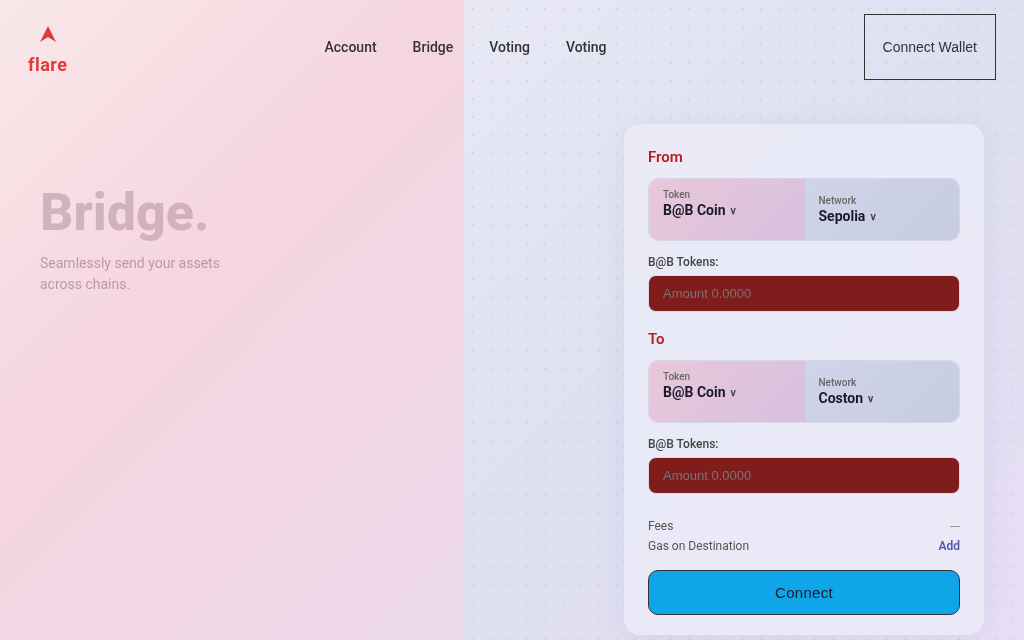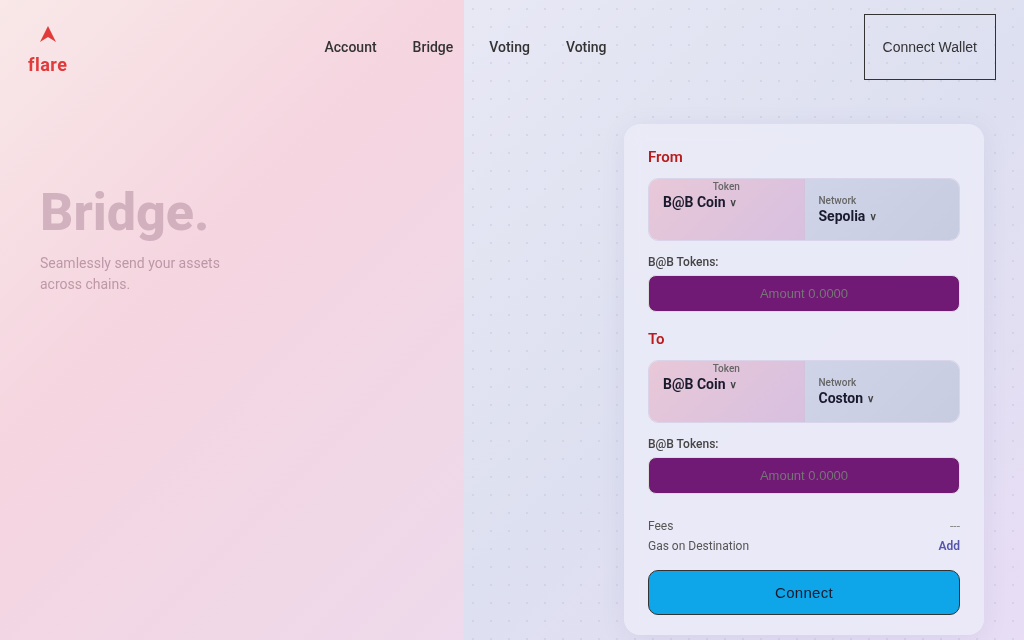--- a/index.html
+++ b/index.html
@@ -146,25 +146,24 @@
     .token-network-row {
       display: flex;
       border-radius: 10px;
       overflow: hidden;
       border: 1px solid rgba(200, 190, 220, 0.5);
       margin-bottom: 14px;
     }
 
     .token-selector {
       flex: 1;
-      padding: 2px 14px;
+      padding: 10px 14px;
       background: linear-gradient(135deg, #e8c8d8 0%, #d8c0e0 100%);
       cursor: pointer;
       border-right: 1px solid rgba(200, 190, 220, 0.6);
-      text-align: center;
     }
 
     .network-selector {
       flex: 1;
       padding: 16px 14px;
       background: linear-gradient(135deg, #d0d4e8 0%, #c8cce0 100%);
       cursor: pointer;
       display: flex;
       flex-direction: column;
       justify-content: center;
@@ -199,24 +198,23 @@
       font-weight: 500;
     }
 
     .amount-input {
       width: 100%;
       border: 1.5px solid #ddd;
       border-radius: 8px;
       padding: 10px 14px;
       font-size: 13px;
       color: #999;
-      background: #701a75;
+      background: #7f1d1d;
       outline: none;
       margin-bottom: 18px;
-      text-align: center;
     }
 
     
     .fees-section {
       margin-top: 4px;
       margin-bottom: 14px;
     }
 
     .fee-row {
       display: flex;

